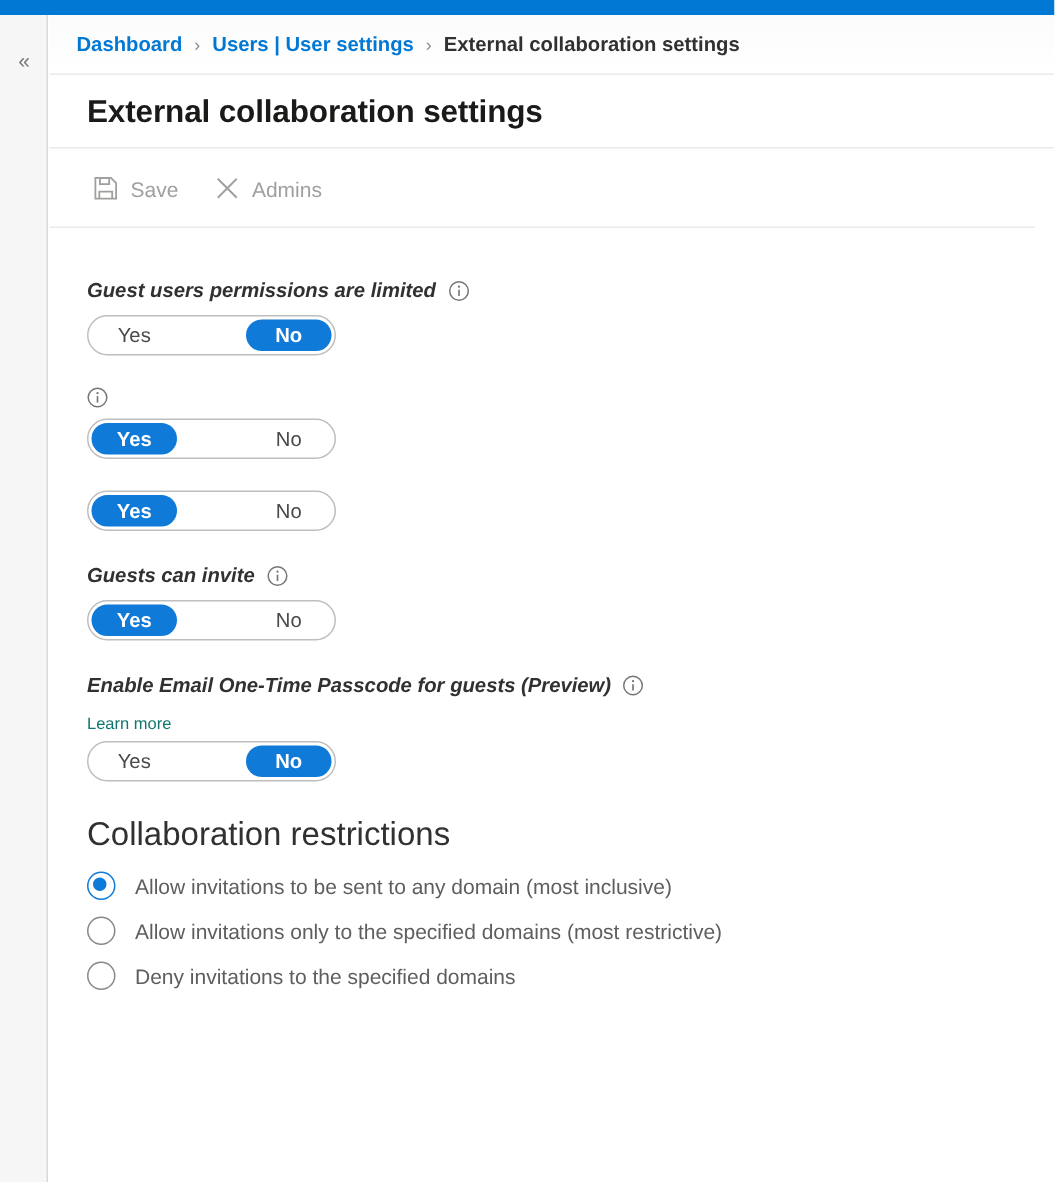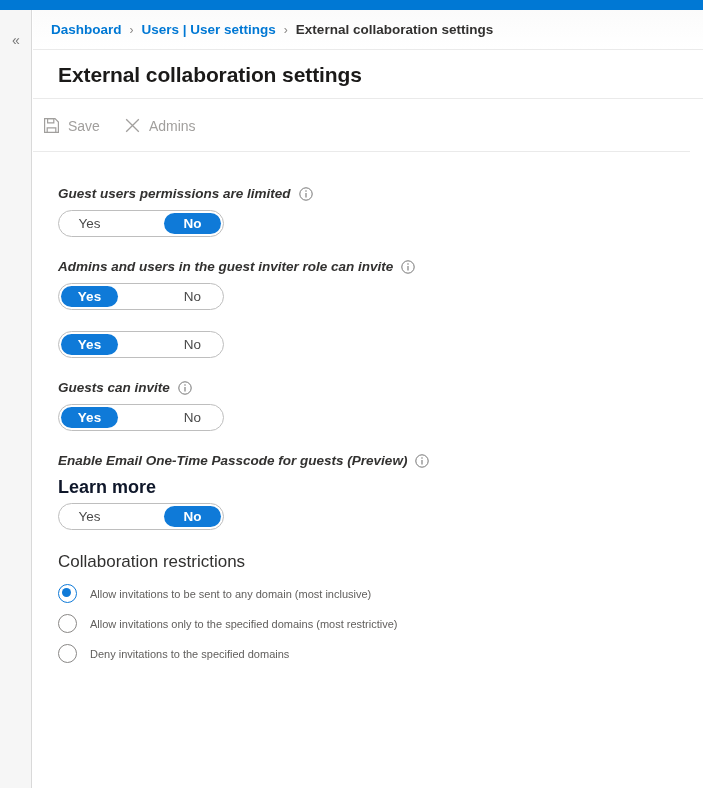--- a/index.html
+++ b/index.html
@@ -109,21 +109,21 @@
   }
 
   
   .toolbar {
     position: absolute;
     top: 90px; left: 0;
     width: 657px;
     height: 52px;
     display: flex;
     align-items: center;
-    padding-left: 10px;
+    padding-left: 29px;
     box-sizing: border-box;
     border-bottom: 1px solid #eaeaea;
   }
   .cmd {
     display: flex;
     align-items: center;
     gap: 8px;
     margin-right: 24px;
     color: #a19f9d;
     font-size: 14px;
@@ -161,25 +161,24 @@
     align-items: center;
     justify-content: center;
     width: 14px;
     height: 14px;
     flex: 0 0 auto;
     cursor: pointer;
   }
 
   .learn-more {
     display: inline-block;
-    font-size: 18px;
-    color: #0f172a;
+    font-size: 11px;
+    color: #0f766e;
     cursor: pointer;
     margin-bottom: 5px;
-    font-weight: bold;
   }
 
   
   .toggle {
     position: relative;
     width: 166px;
     height: 27px;
     border: 1px solid #bebebe;
     border-radius: 14px;
     background: #ffffff;
@@ -202,21 +201,21 @@
     z-index: 1;
   }
   .toggle-opt.selected {
     background: #0f7ad8;
     color: #ffffff;
     font-weight: bold;
   }
 
   
   .section-heading {
-    font-size: 17px;
+    font-size: 22px;
     font-weight: normal;
     color: #323130;
     margin: 22px 0 12px 0;
   }
   .radio-row {
     display: flex;
     align-items: center;
     gap: 13px;
     margin-bottom: 11px;
     cursor: pointer;
@@ -236,21 +235,21 @@
   }
   .radio.selected::after {
     content: "";
     position: absolute;
     top: 3.2px; left: 3.2px;
     width: 9px; height: 9px;
     border-radius: 50%;
     background: #0f7ad8;
   }
   .radio-label {
-    font-size: 11px;
+    font-size: 14px;
     color: #605e5c;
     user-select: none;
   }
 </style>
 </head>
 <body>
 
 <div class="top-bar"></div>
 
 <div class="left-gutter">
@@ -306,21 +305,20 @@
         </span>
       </div>
       <div class="toggle">
         <span class="toggle-opt">Yes</span>
         <span class="toggle-opt selected">No</span>
       </div>
     </div>
 
     <div class="setting-block">
       <div class="setting-label">
-        <span>Admins and users in the guest inviter role can invite</span>
         <span class="info-icon">
           <svg width="14" height="14" viewBox="0 0 14 14" fill="none" stroke="#767676" stroke-width="1">
             <circle cx="7" cy="7" r="6.2"></circle>
             <circle cx="7" cy="4.1" r="0.75" fill="#767676" stroke="none"></circle>
             <path d="M7 6.1v4.3" stroke-width="1.1"></path>
           </svg>
         </span>
       </div>
       <div class="toggle">
         <span class="toggle-opt selected">Yes</span>

